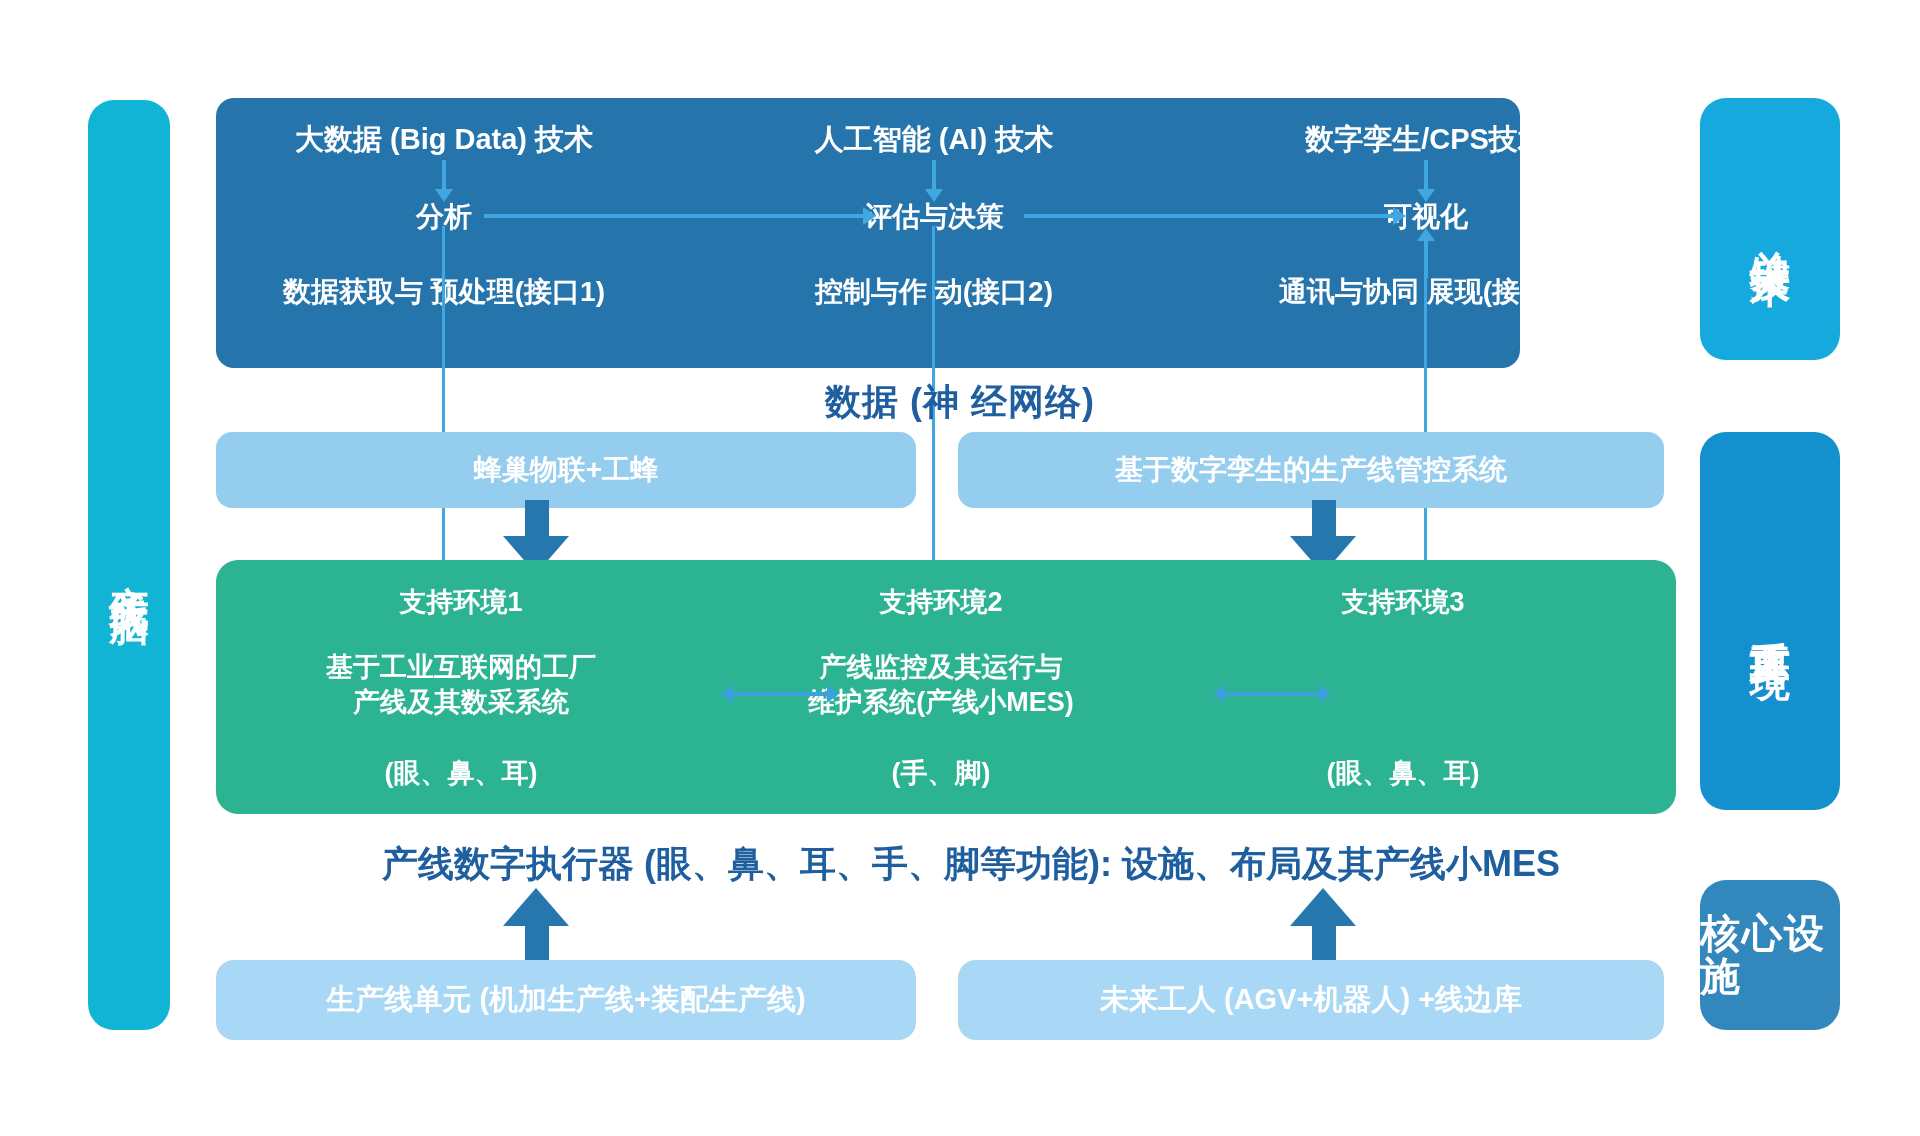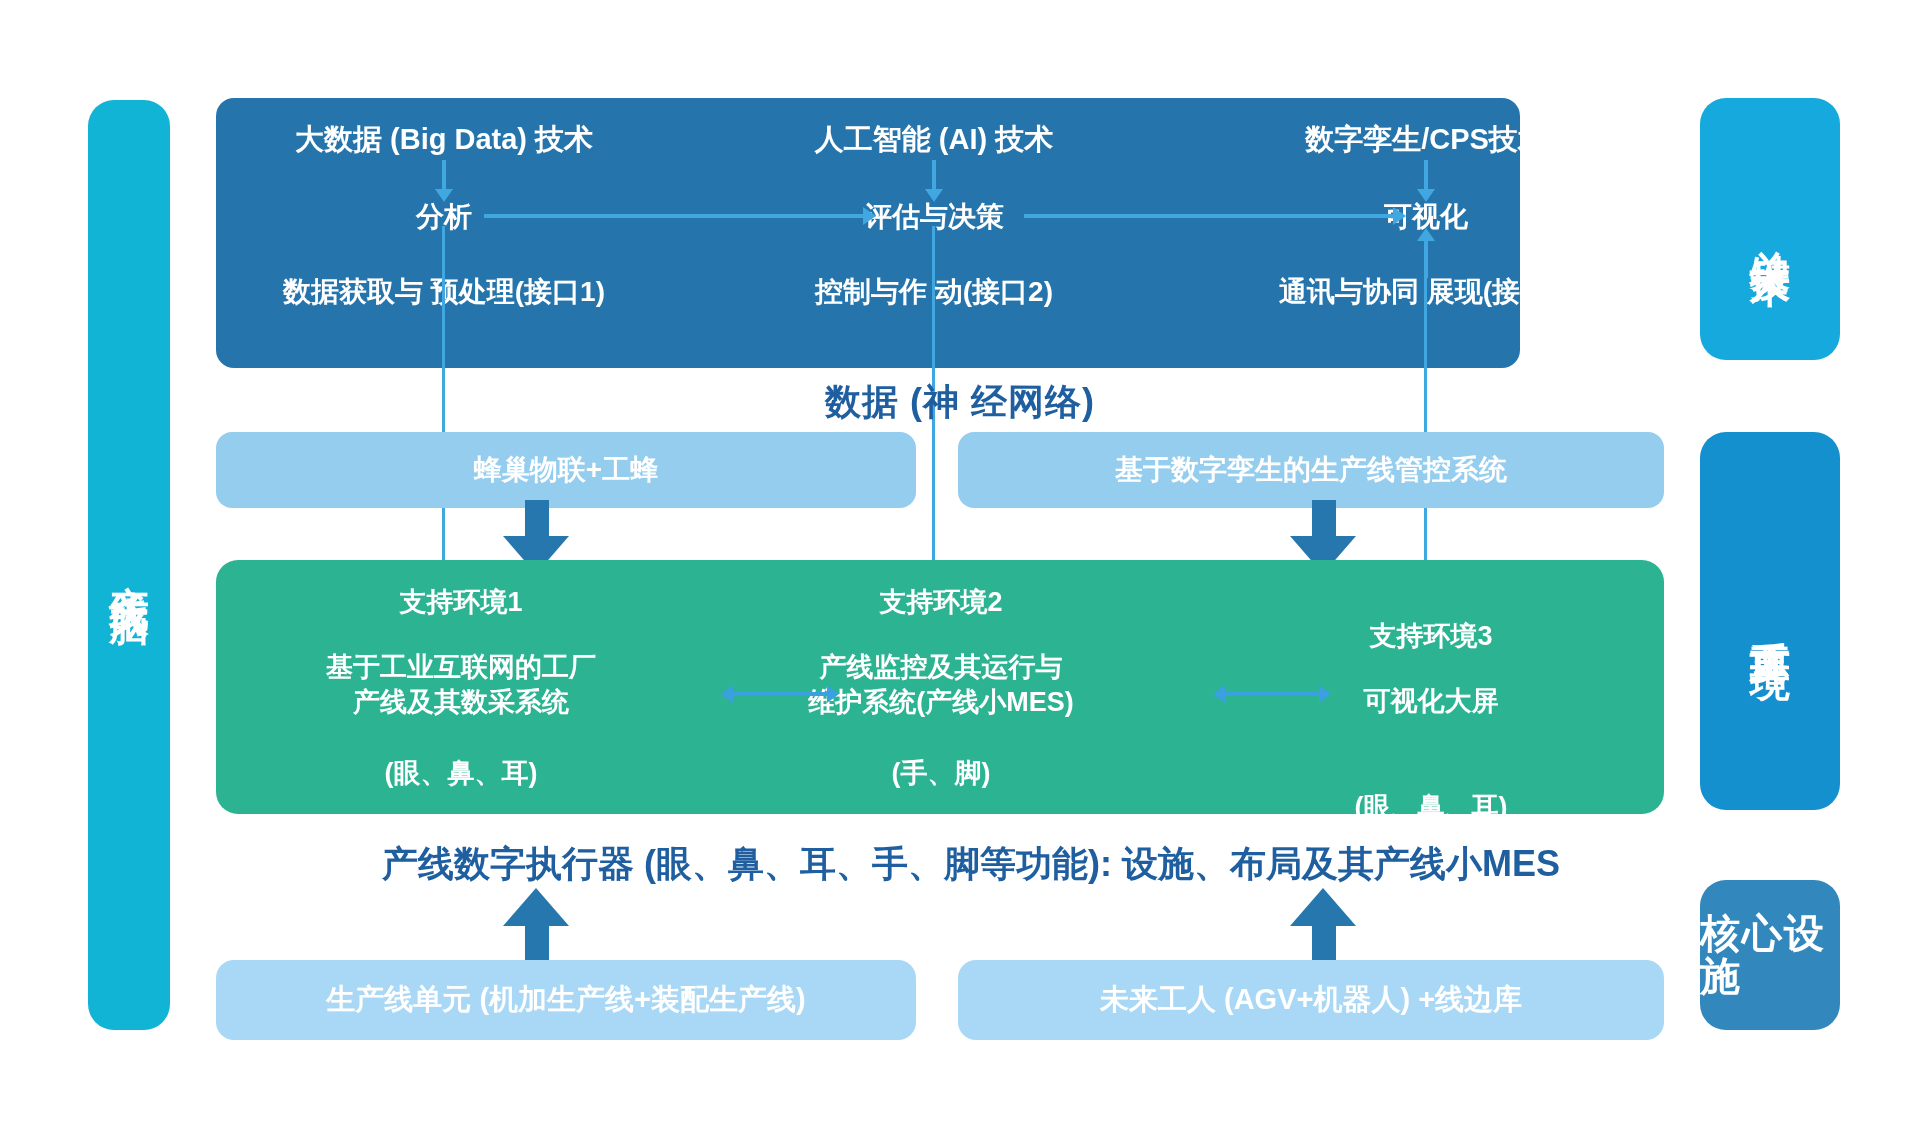--- a/index.html
+++ b/index.html
@@ -219,32 +219,33 @@
     border-bottom: 38px solid #2677ad;
   }
 
   
   .env-panel {
     position: absolute;
     left: 216px; top: 560px;
     width: 1448px; height: 254px;
     background: #2cb392;
     border-radius: 22px;
+    padding-left: 12px;
   }
   .env-col {
     position: absolute;
     top: 0;
     width: 430px;
     height: 100%;
     color: #ffffff;
     text-align: center;
   }
   .env-col.e1 { left: 30px; }
   .env-col.e2 { left: 510px; }
-  .env-col.e3 { left: 1000px; margin-top: 34px; }
+  .env-col.e3 { left: 972px; }
   .env-head {
     position: absolute;
     top: 24px; left: 0; right: 0;
     font-size: 27px;
     font-weight: 700;
     white-space: nowrap;
   }
   .env-body {
     position: absolute;
     top: 90px; left: 0; right: 0;
@@ -406,21 +407,20 @@
       <div class="env-body">
         <div>产线监控及其运行与</div>
         <div>维护系统(产线小MES)</div>
       </div>
       <div class="env-organs">(手、脚)</div>
     </div>
 
     <div class="env-col e3">
       <div class="env-head">支持环境3</div>
       <div class="env-body">
-        <div>可视化大屏</div>
       </div>
       <div class="env-organs">(眼、鼻、耳)</div>
     </div>
 
     <div class="bi-arrow" style="left:516px; top:132px; width:96px;"></div>
     <div class="bi-arrow" style="left:1008px; top:132px; width:96px;"></div>
   </div>
 
   <div class="exec-caption">产线数字执行器 (眼、鼻、耳、手、脚等功能): 设施、布局及其产线小MES</div>
 

